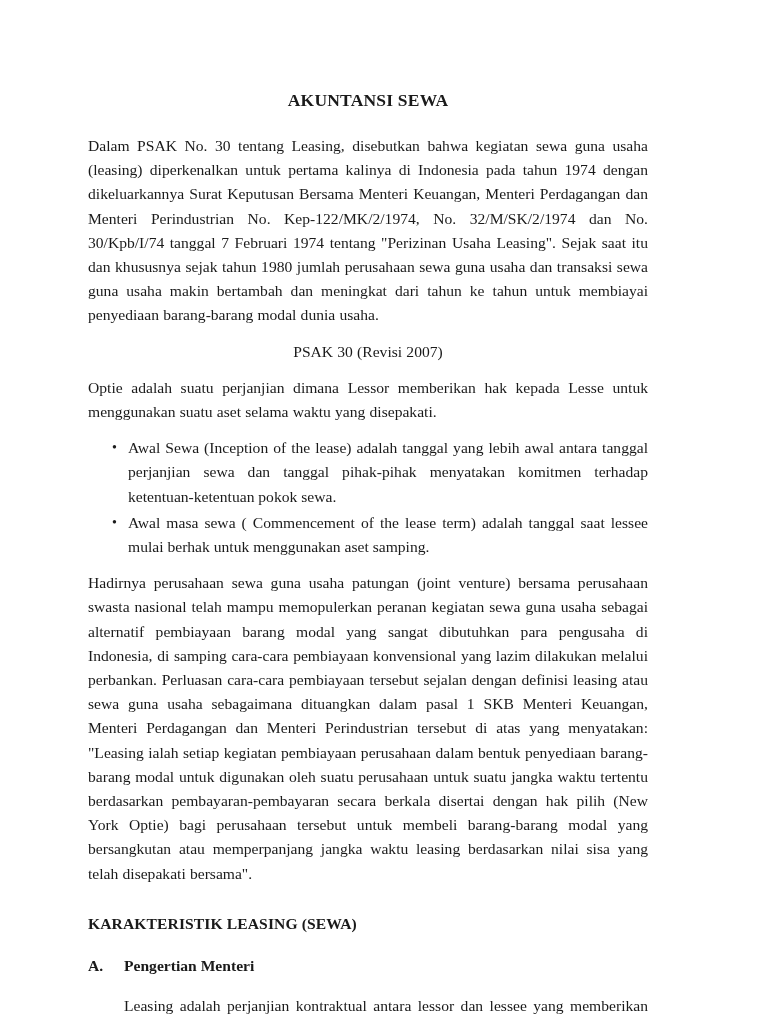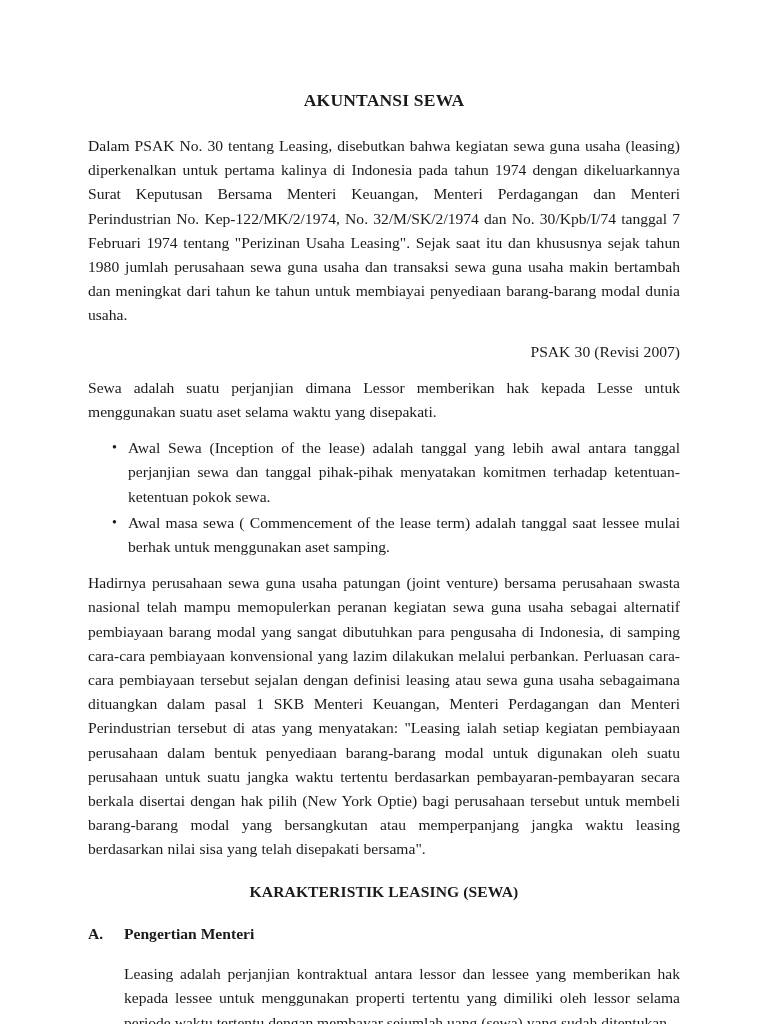--- a/index.html
+++ b/index.html
@@ -14,40 +14,40 @@
     overflow: hidden;
     font-family: "Liberation Serif", "DejaVu Serif", serif;
     color: #1a1a1a;
   }
   .page {
     position: relative;
     width: 768px;
     height: 1024px;
     background: #ffffff;
     box-sizing: border-box;
-    padding: 88px 88px 0 88px;
+    padding: 88px 120px 0 88px;
   }
   .doc-title {
     text-align: center;
     font-size: 17.5px;
     font-weight: bold;
     letter-spacing: 0.2px;
     margin: 0 0 22px 0;
     line-height: 24px;
   }
   p.body-par {
     font-size: 15.6px;
     line-height: 24.2px;
     text-align: justify;
     text-justify: inter-word;
     margin: 9px 0 12px 0;
     word-spacing: 0.3px;
   }
   p.plain {
-    text-align: right;
+    text-align: center;
   }
   ul.bullets {
     list-style: none;
     margin: 4px 0 12px 0;
     padding: 0;
   }
   ul.bullets li {
     position: relative;
     font-size: 15.6px;
     line-height: 24.2px;
@@ -60,24 +60,23 @@
   ul.bullets li .bullet-dot {
     position: absolute;
     left: 24px;
     top: 0;
     font-size: 14px;
     line-height: 24.2px;
   }
   .section-heading {
     font-size: 15.6px;
     font-weight: bold;
-    margin: 18px 0 0 0;
+    margin: 26px 0 0 0;
     line-height: 24.2px;
     letter-spacing: 0.1px;
-    text-align: center;
   }
   .sub-heading {
     display: flex;
     margin: 18px 0 0 0;
     font-size: 15.6px;
     font-weight: bold;
     line-height: 24.2px;
   }
   .sub-heading .sub-letter {
     width: 36px;
@@ -95,21 +94,21 @@
 <body>
 
 <div class="page">
 
   <h1 class="doc-title">AKUNTANSI SEWA</h1>
 
   <p class="body-par">Dalam PSAK No. 30 tentang Leasing, disebutkan bahwa kegiatan sewa guna usaha (leasing) diperkenalkan untuk pertama kalinya di Indonesia pada tahun 1974 dengan dikeluarkannya Surat Keputusan Bersama Menteri Keuangan, Menteri Perdagangan dan Menteri Perindustrian No. Kep-122/MK/2/1974, No. 32/M/SK/2/1974 dan No. 30/Kpb/I/74 tanggal 7 Februari 1974 tentang "Perizinan Usaha Leasing". Sejak saat itu dan khususnya sejak tahun 1980 jumlah perusahaan sewa guna usaha dan transaksi sewa guna usaha makin bertambah dan meningkat dari tahun ke tahun untuk membiayai penyediaan barang-barang modal dunia usaha.</p>
 
   <p class="body-par plain">PSAK 30 (Revisi 2007)</p>
 
-  <p class="body-par">Sewa adalah suatu perjanjian dimana Lessor memberikan hak kepada Lesse untuk menggunakan suatu aset selama waktu yang disepakati.</p>
+  <p class="body-par">Optie adalah suatu perjanjian dimana Lessor memberikan hak kepada Lesse untuk menggunakan suatu aset selama waktu yang disepakati.</p>
 
   <ul class="bullets">
     <li>
       <span class="bullet-dot">•</span>
       <span>Awal Sewa (Inception of the lease) adalah tanggal yang lebih awal antara tanggal perjanjian sewa dan tanggal pihak-pihak menyatakan komitmen terhadap ketentuan-ketentuan pokok sewa.</span>
     </li>
     <li>
       <span class="bullet-dot">•</span>
       <span>Awal masa sewa ( Commencement of the lease term) adalah tanggal saat lessee mulai berhak untuk menggunakan aset samping.</span>
     </li>

